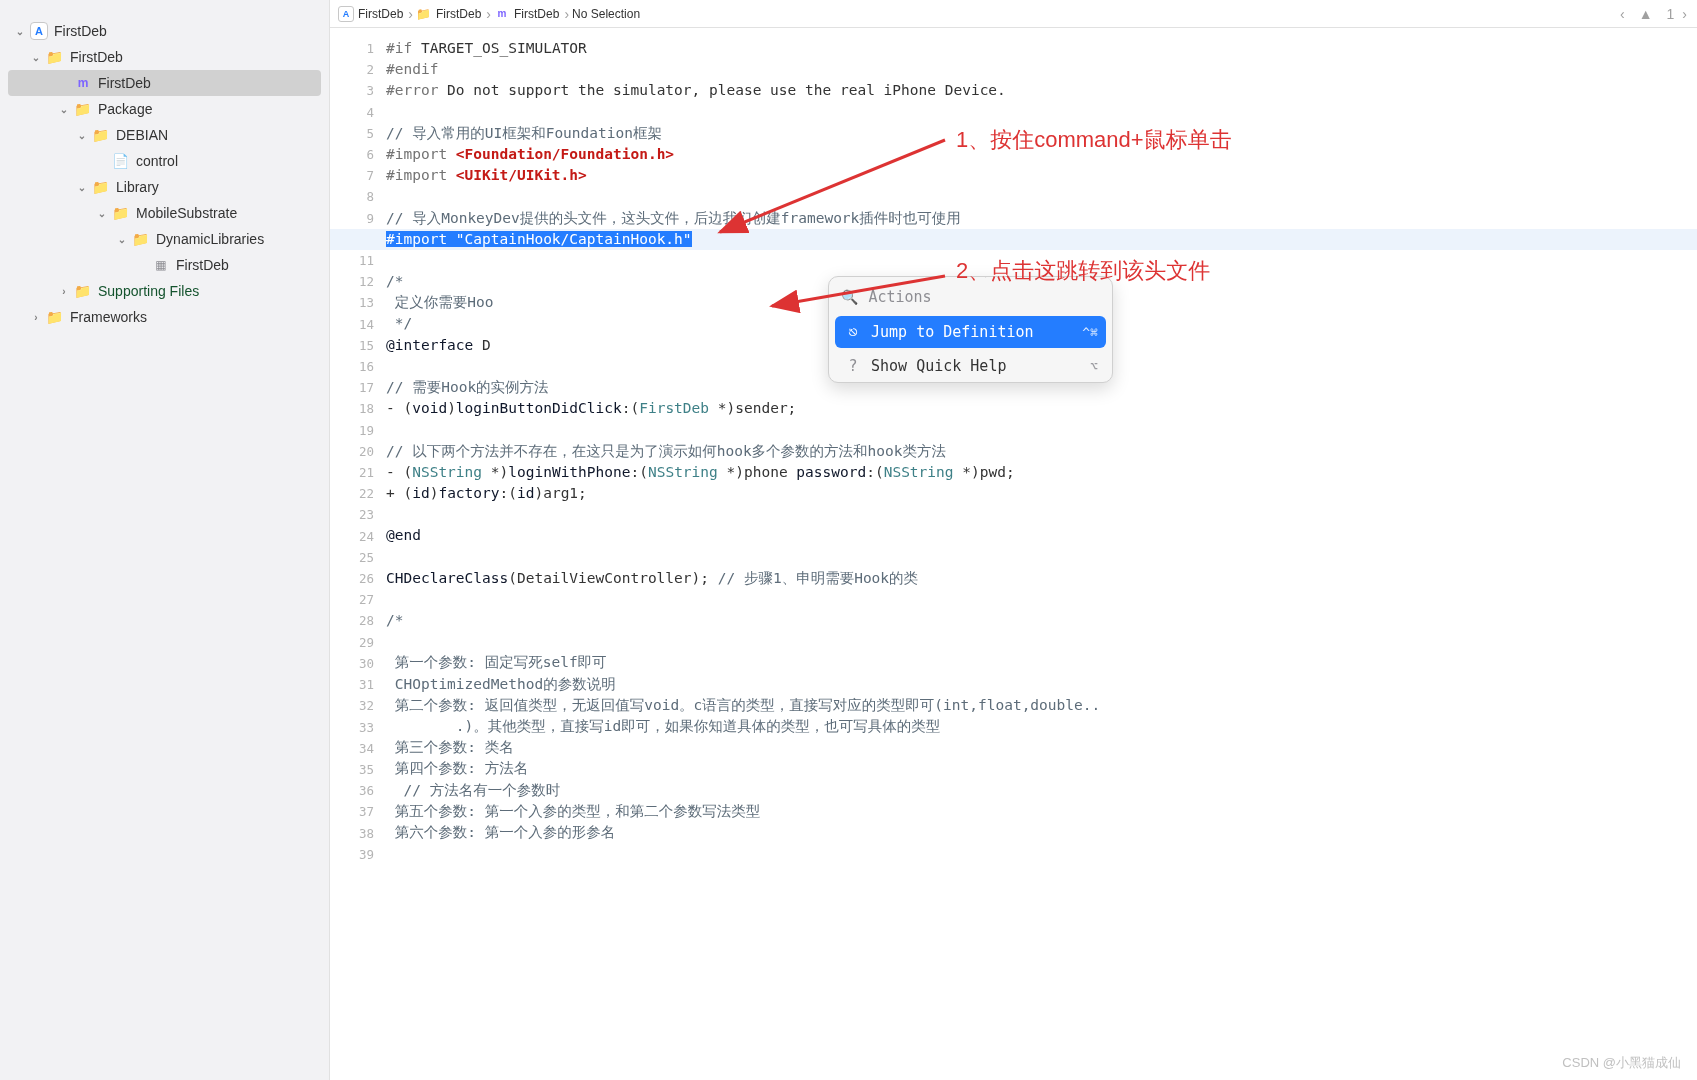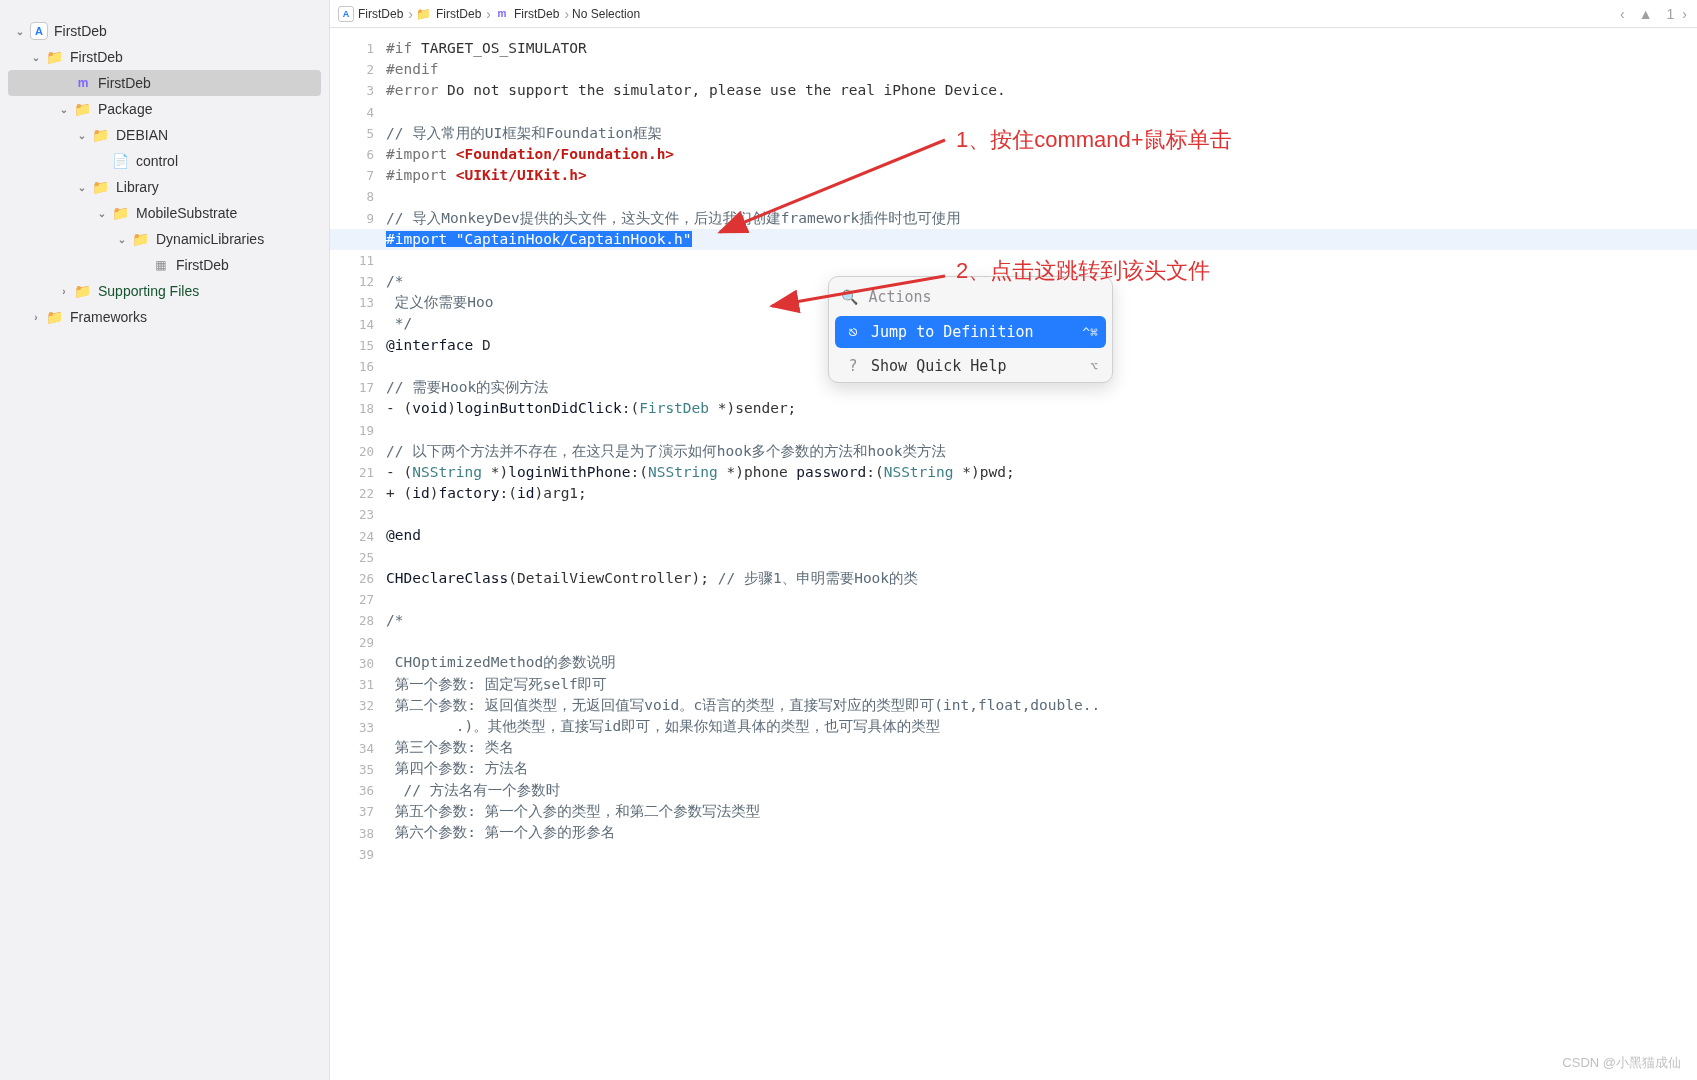--- a/index.html
+++ b/index.html
@@ -237,22 +237,22 @@
         <div class="line"><span class="cm">// 以下两个方法并不存在，在这只是为了演示如何hook多个参数的方法和hook类方法</span></div>
         <div class="line"><span>- (</span><span class="type">NSString</span><span> *)</span><span class="fn">loginWithPhone</span><span>:(</span><span class="type">NSString</span><span> *)phone </span><span class="fn">password</span><span>:(</span><span class="type">NSString</span><span> *)pwd;</span></div>
         <div class="line"><span>+ (</span><span class="kw">id</span><span>)</span><span class="fn">factory</span><span>:(</span><span class="kw">id</span><span>)arg1;</span></div>
         <div class="line"><span></span></div>
         <div class="line"><span class="kw">@end</span></div>
         <div class="line"><span></span></div>
         <div class="line"><span class="fn">CHDeclareClass</span><span>(DetailViewController); </span><span class="cm">// 步骤1、申明需要Hook的类</span></div>
         <div class="line"><span></span></div>
         <div class="line"><span class="cm">/*</span></div>
         <div class="line"><span></span></div>
+        <div class="line"><span class="cm"> 第一个参数: 固定写死self即可</span></div>
         <div class="line"><span class="cm"> CHOptimizedMethod的参数说明</span></div>
-        <div class="line"><span class="cm"> 第一个参数: 固定写死self即可</span></div>
         <div class="line"><span class="cm"> 第二个参数: 返回值类型，无返回值写void。c语言的类型，直接写对应的类型即可(int,float,double..</span></div>
         <div class="line"><span class="cm">        .)。其他类型，直接写id即可，如果你知道具体的类型，也可写具体的类型</span></div>
         <div class="line"><span class="cm"> 第三个参数: 类名</span></div>
         <div class="line"><span class="cm"> 第四个参数: 方法名</span></div>
         <div class="line"><span class="cm">  // 方法名有一个参数时</span></div>
         <div class="line"><span class="cm"> 第五个参数: 第一个入参的类型，和第二个参数写法类型</span></div>
         <div class="line"><span class="cm"> 第六个参数: 第一个入参的形参名</span></div>
       </div>
 
     <div class="popover">

